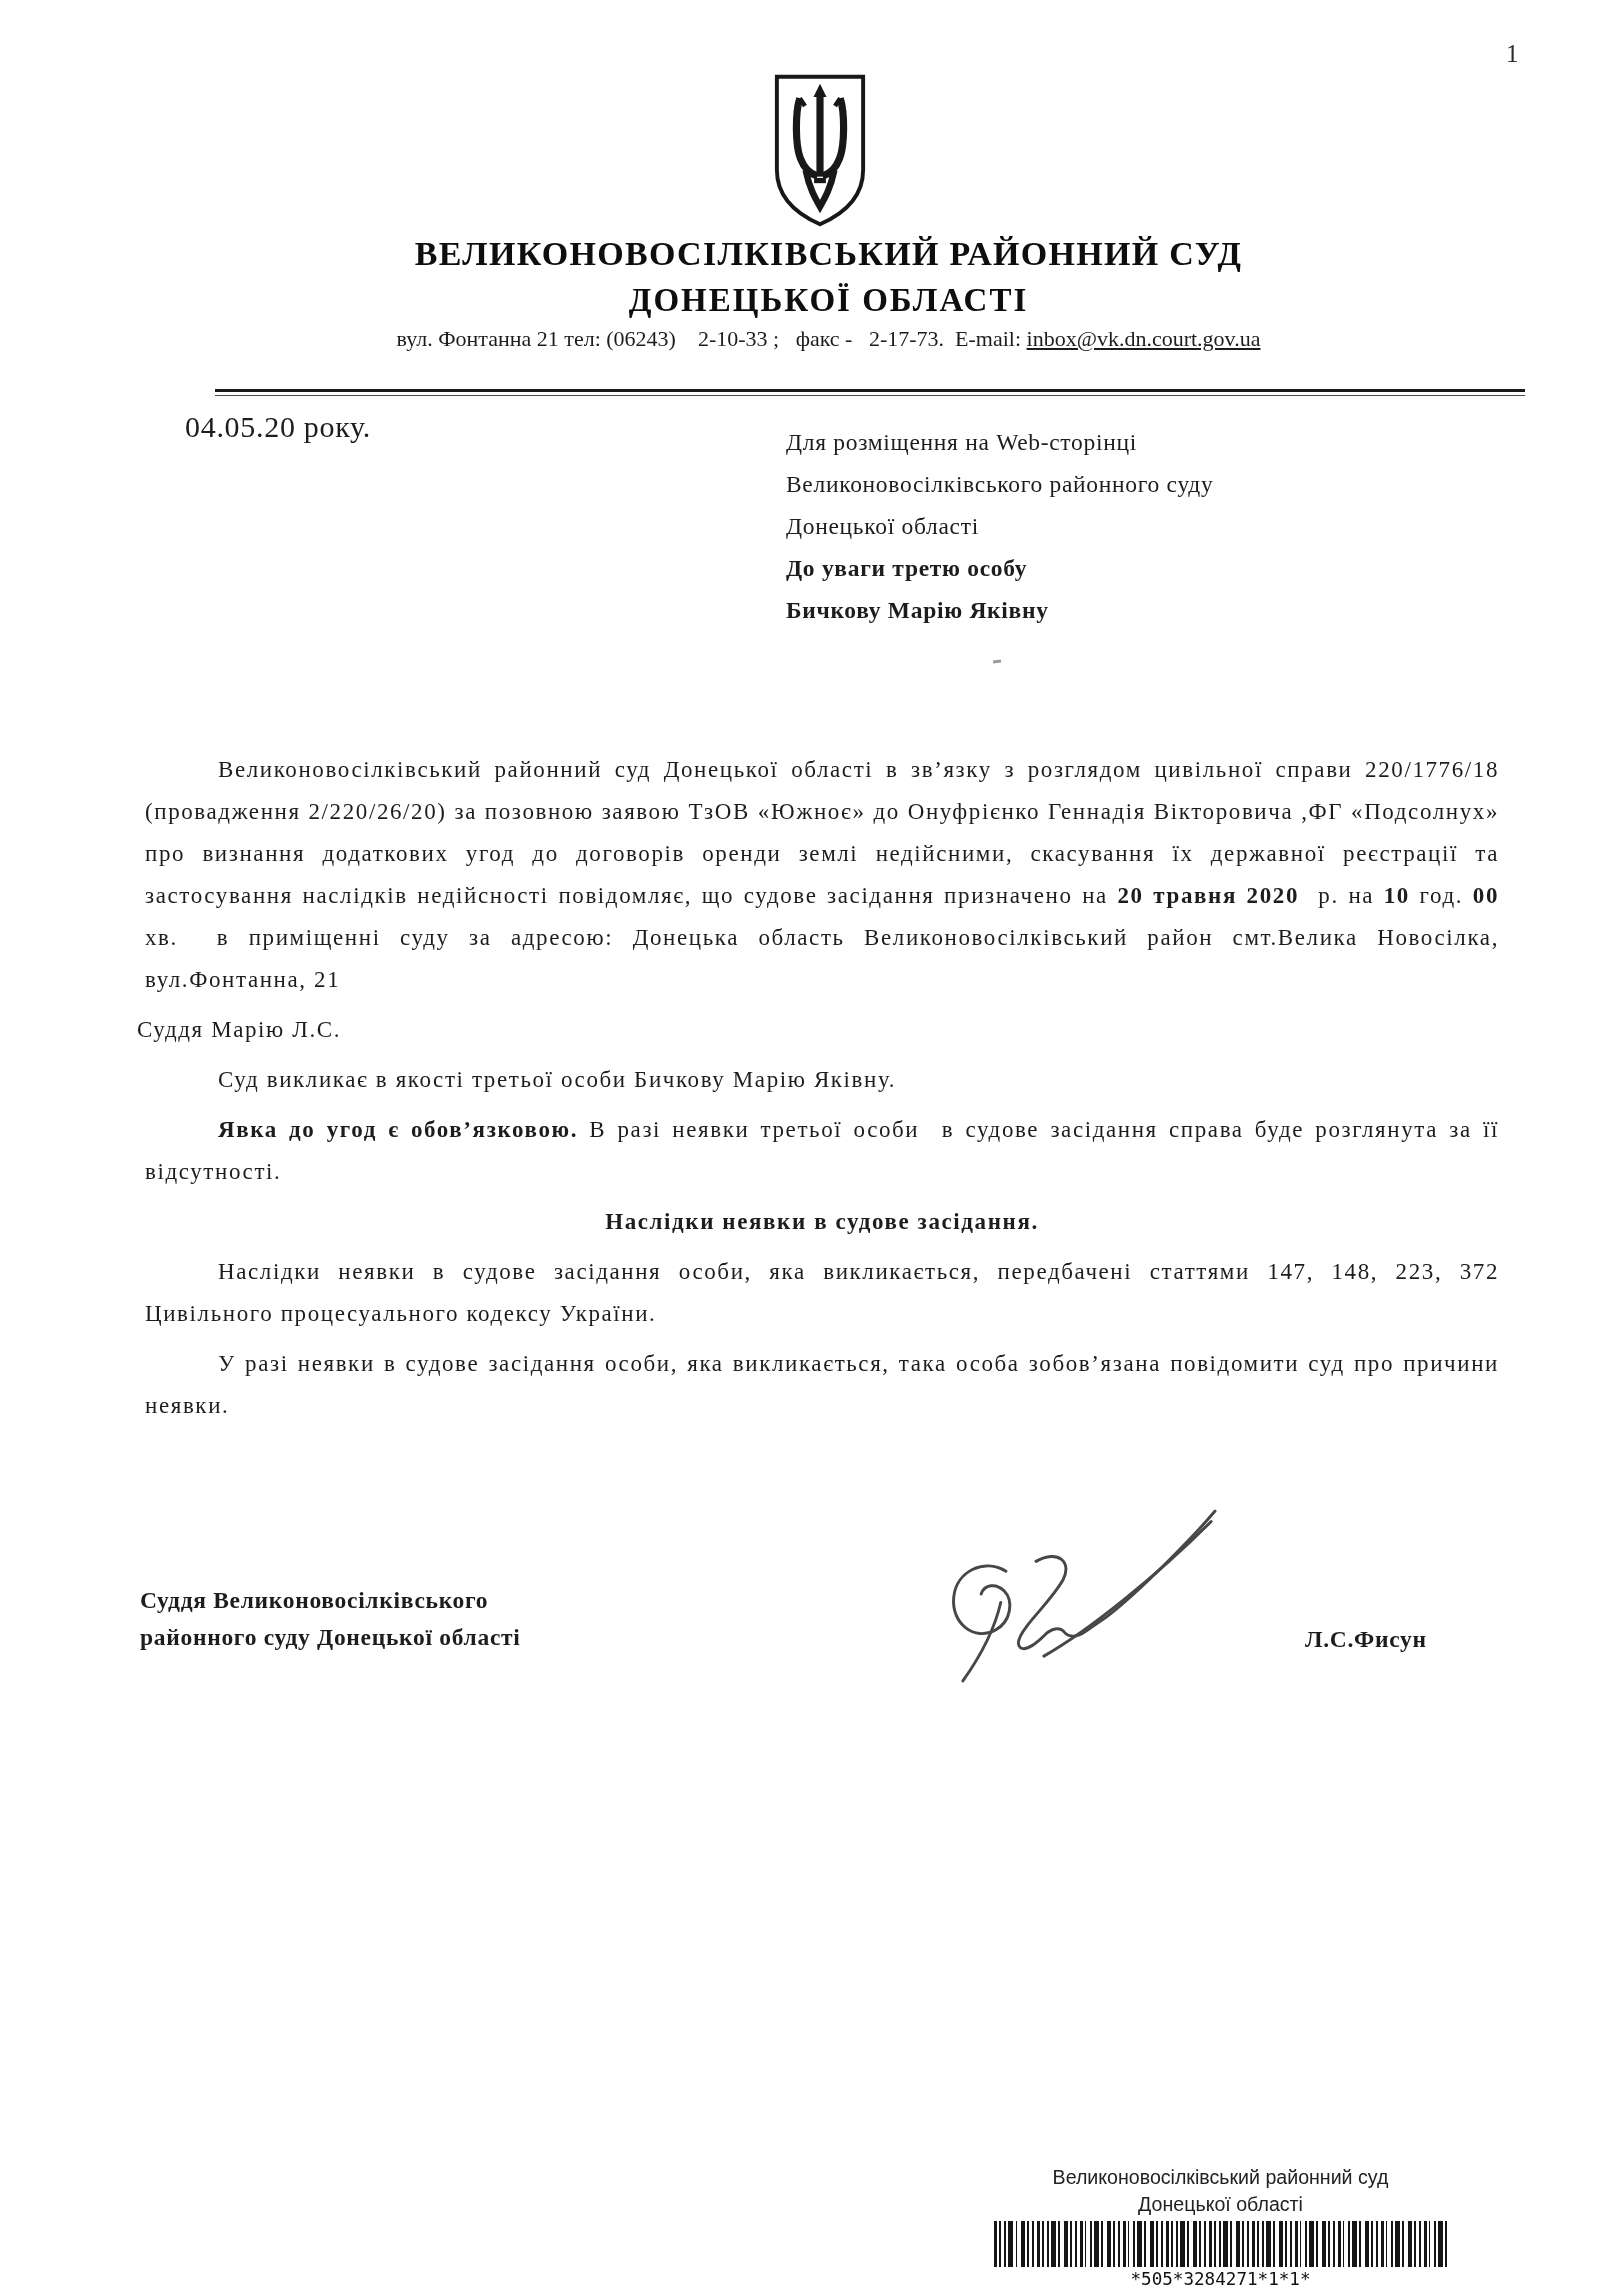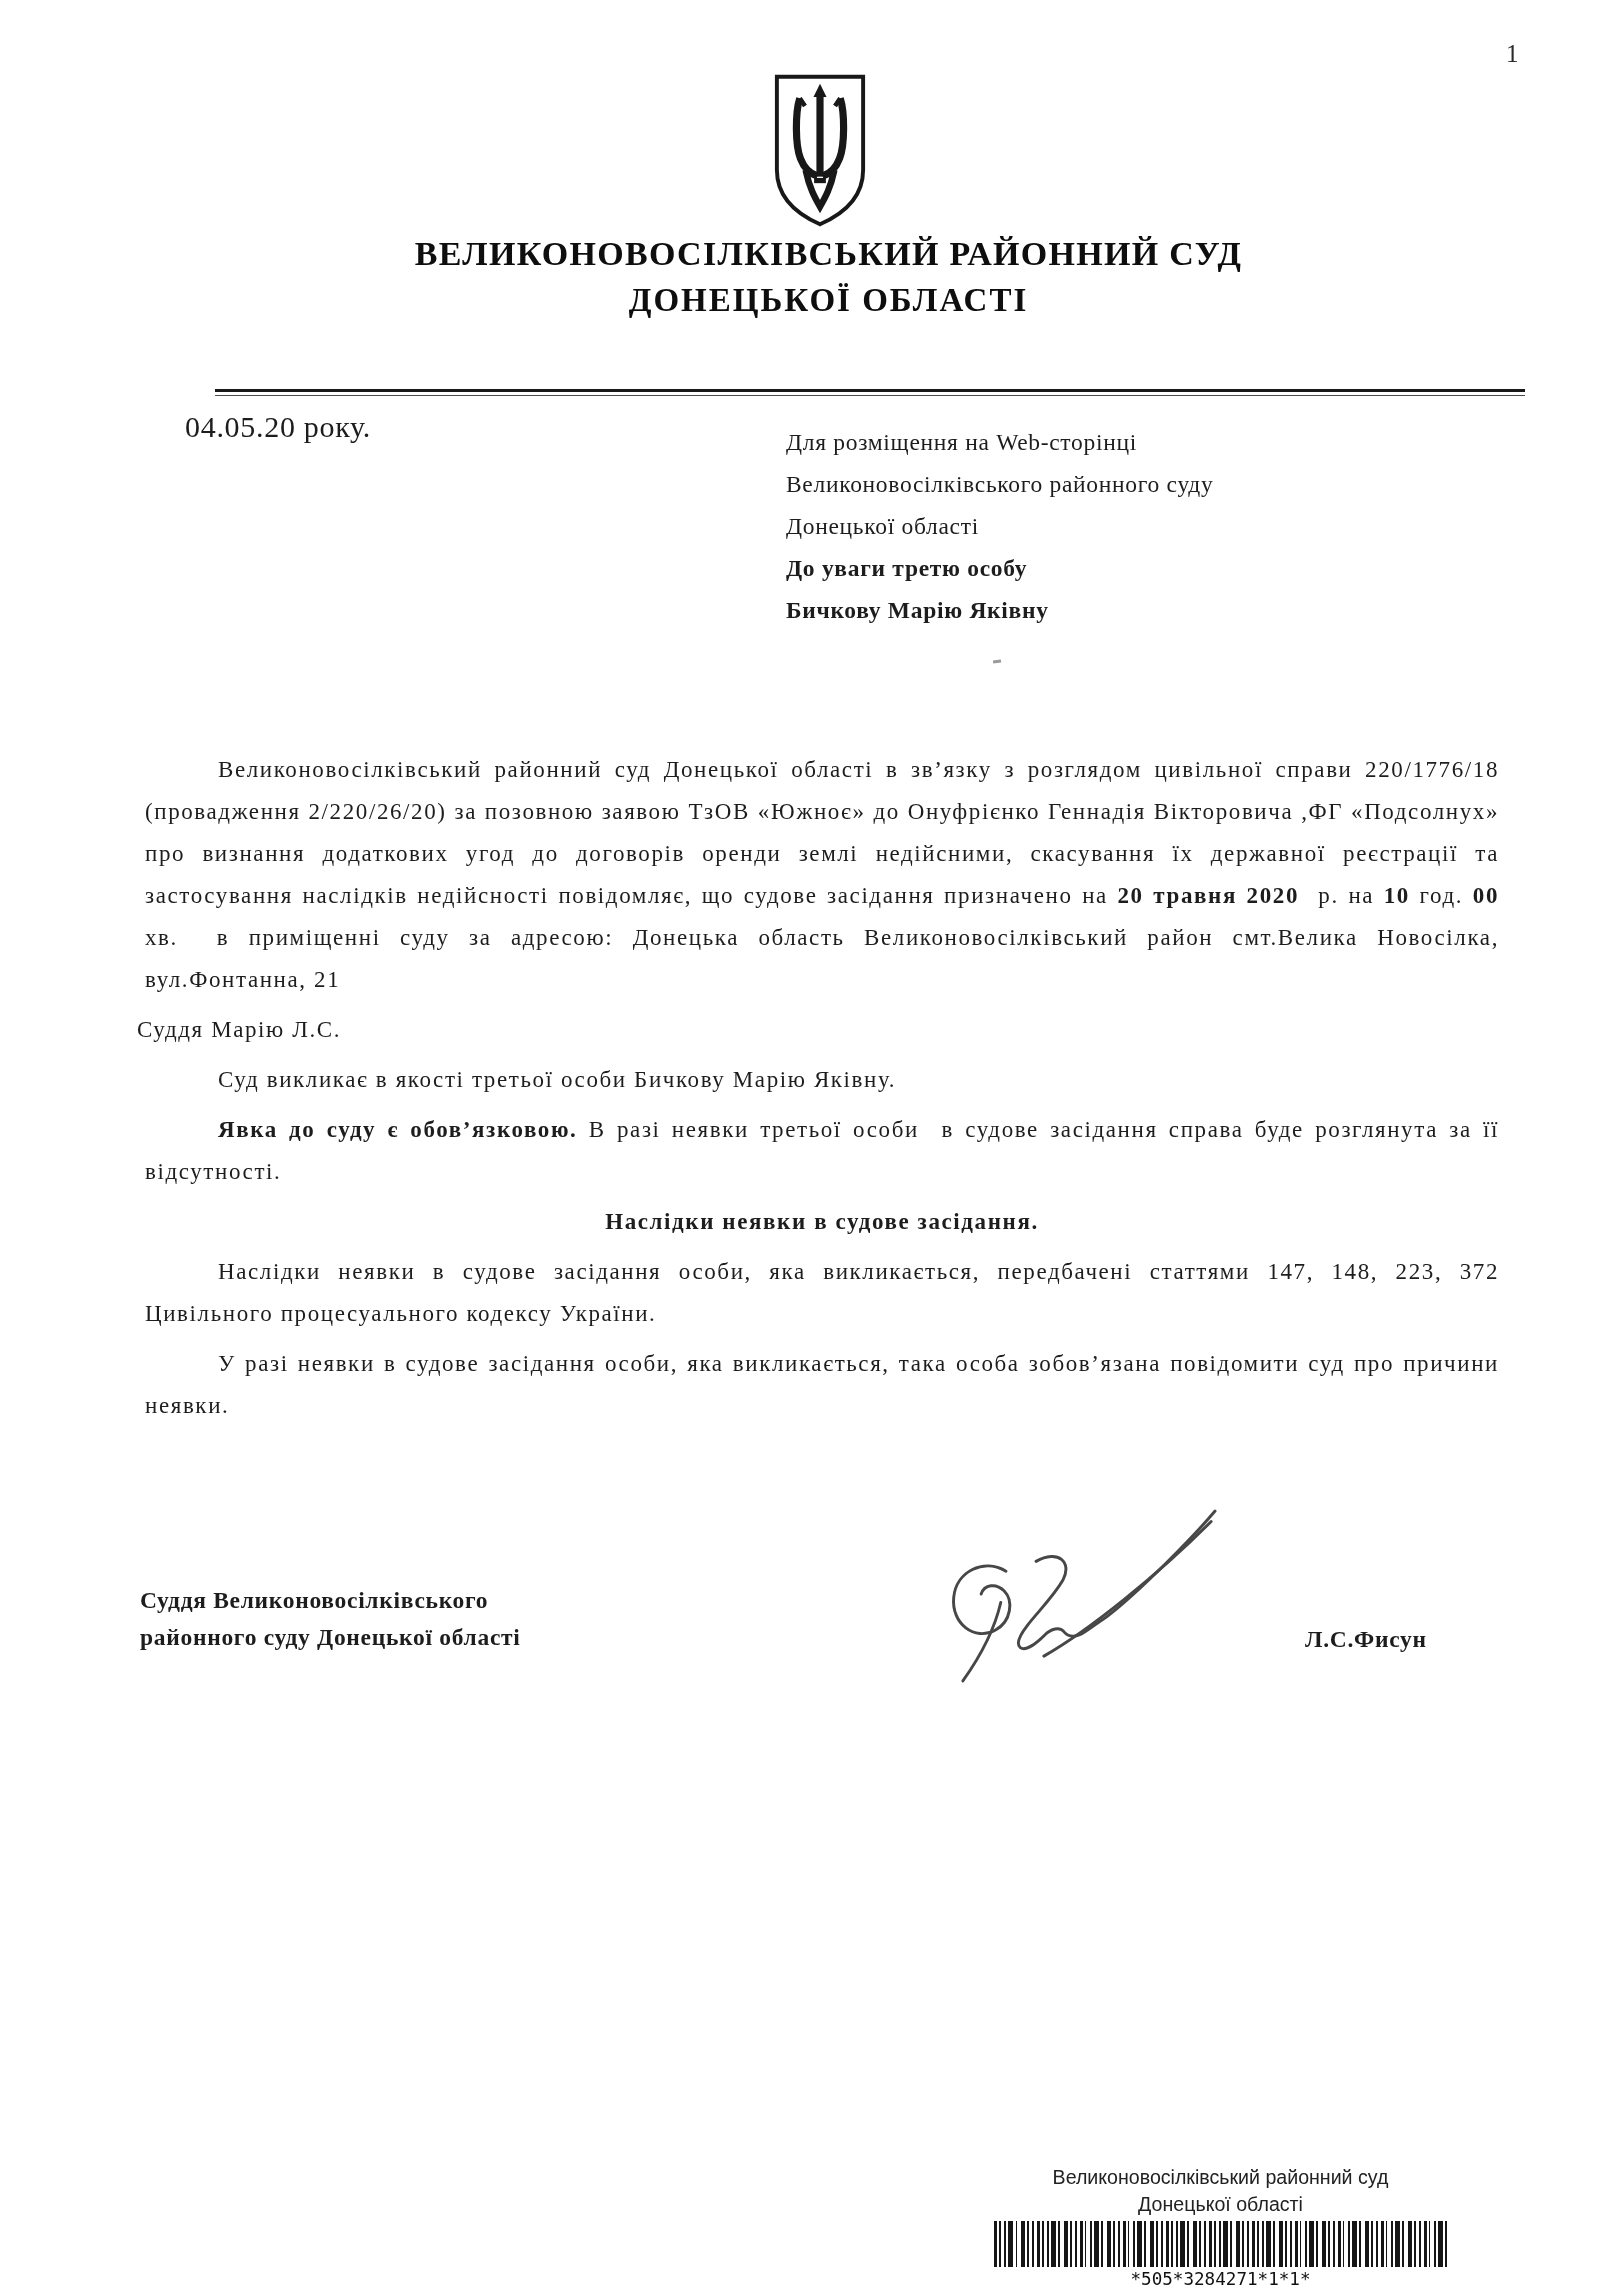--- a/index.html
+++ b/index.html
@@ -75,41 +75,42 @@
     <path d="M75 30 V160" fill="none" stroke="#181818" stroke-width="11"></path>
     <path d="M75 18 L85 38 H65 Z" fill="#181818"></path>
     <path d="M44 40 L52 52 M106 40 L98 52" stroke="#181818" stroke-width="7"></path>
     <path d="M53 150 C59 178 67 192 75 206 C83 192 91 178 97 150" fill="none" stroke="#181818" stroke-width="10"></path>
     <path d="M66 166 H84" stroke="#181818" stroke-width="8"></path>
   </svg>
 
   <div class="abs header-block">
     <div class="court-title-1">ВЕЛИКОНОВОСІЛКІВСЬКИЙ РАЙОННИЙ СУД</div>
     <div class="court-title-2">ДОНЕЦЬКОЇ  ОБЛАСТІ</div>
+    <div class="court-contacts"><span class="keep-sp">вул. Фонтанна 21 тел: (06243)    2-10-33 ;   факс -   2-17-73.  E-mail: </span><span class="email-link">inbox@vk.dn.court.gov.ua</span></div>
   </div>
 
   <div class="abs rule"></div>
 
   <div class="abs date-line">04.05.20 року.</div>
 
   <div class="abs addressee">
     <div>Для розміщення на Web-сторінці</div>
     <div>Великоновосілківського районного суду</div>
     <div>Донецької області</div>
     <div class="bold">До уваги третю особу</div>
     <div class="bold">Бичкову Марію Яківну</div>
   </div>
 
   <div class="abs artifact"></div>
 
   <div class="abs body-text">
     <p><span class="keep-sp">Великоновосілківський районний суд Донецької області в зв’язку з розглядом цивільної справи 220/1776/18 (провадження 2/220/26/20) за позовною заявою ТзОВ «Южноє» до Онуфрієнко Геннадія Вікторовича ,ФГ «Подсолнух»  про визнання додаткових угод до договорів оренди землі недійсними, скасування їх державної реєстрації та застосування наслідків недійсності повідомляє, що судове засідання призначено на </span><b>20 травня 2020</b><span class="keep-sp">  р. на </span><b>10</b><span class="keep-sp"> год. </span><b>00</b><span class="keep-sp"> хв.  в приміщенні суду за адресою: Донецька область Великоновосілківський район смт.Велика Новосілка, вул.Фонтанна, 21</span></p>
     <div class="noindent">Суддя Марію Л.С.</div>
     <p>Суд викликає в якості третьої особи Бичкову Марію Яківну.</p>
-    <p><b>Явка до суду є обов’язковою.</b><span class="keep-sp"> В разі неявки третьої особи  в судове засідання справа буде розглянута за її відсутності.</span></p>
+    <p><b>Явка до угод є обов’язковою.</b><span class="keep-sp"> В разі неявки третьої особи  в судове засідання справа буде розглянута за її відсутності.</span></p>
     <div class="center-head">Наслідки неявки в судове засідання.</div>
     <p>Наслідки неявки в судове засідання особи, яка викликається, передбачені статтями 147, 148, 223, 372 Цивільного процесуального кодексу України.</p>
     <p>У разі неявки в судове засідання особи, яка викликається, така особа зобов’язана повідомити суд про причини неявки.</p>
   </div>
 
   <div class="abs sig-left">
     <div>Суддя Великоновосілківського</div>
     <div>районного суду Донецької області</div>
   </div>
 

